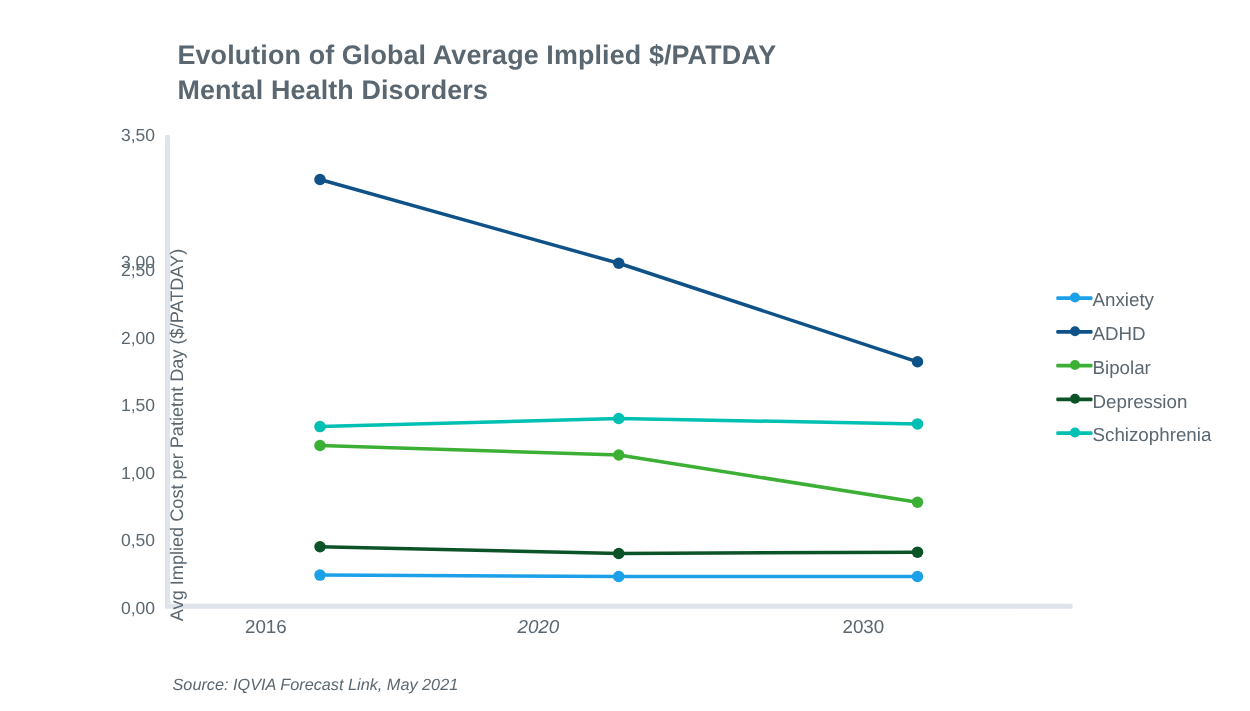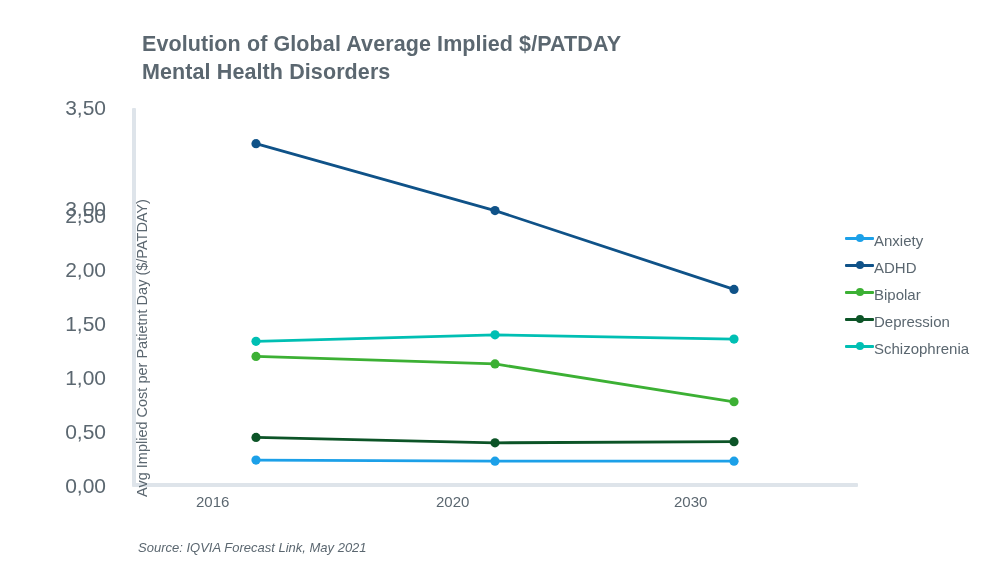--- a/index.html
+++ b/index.html
@@ -73,24 +73,24 @@
     text-align: center;
     transform: rotate(-90deg);
     font-size: 14.5px;
     color: #5B6770;
     white-space: nowrap;
   }
 
   
   .y-tick-label {
     position: absolute;
-    right: 18px;
+    right: 0;
     width: 52px;
     text-align: right;
-    font-size: 21px;
+    font-size: 14px;
     color: #5B6770;
     transform: translateY(-50%);
   }
   #y-tick-labels {
     position: absolute;
     left: 72px;
     top: 108px;
     width: 52px;
     height: 378px;
   }
@@ -189,21 +189,21 @@
       <div class="y-tick-label" style="top: 324px;">0,50</div>
       <div class="y-tick-label" style="top: 270px;">1,00</div>
       <div class="y-tick-label" style="top: 216px;">1,50</div>
       <div class="y-tick-label" style="top: 162px;">2,00</div>
       <div class="y-tick-label" style="top: 108px;">2,50</div>
       <div class="y-tick-label" style="top: 54px; margin-top: 47px;">3,00</div>
       <div class="y-tick-label" style="top: 0px;">3,50</div>
     </div>
   <div id="x-tick-labels">
       <div class="x-tick-label" style="left: 124px;">2016</div>
-      <div class="x-tick-label" style="left: 364px;">2020</div>
+      <div class="x-tick-label" style="left: 342px; font-style: italic;">2020</div>
       <div class="x-tick-label" style="left: 602px;">2030</div>
     </div>
 
   <div id="plot-area">
     <svg id="plot-svg" viewBox="0 0 726 378" preserveAspectRatio="none">
         <g>
           <polyline points="124,352.08 363,353.16 602,353.16" fill="none" stroke="#1CA0E8" stroke-width="2.8" stroke-linecap="round" stroke-linejoin="round"></polyline>
           <circle cx="124" cy="352.08" r="4.6" fill="#1CA0E8"></circle>
           <circle cx="363" cy="353.16" r="4.6" fill="#1CA0E8"></circle>
           <circle cx="602" cy="353.16" r="4.6" fill="#1CA0E8"></circle>

